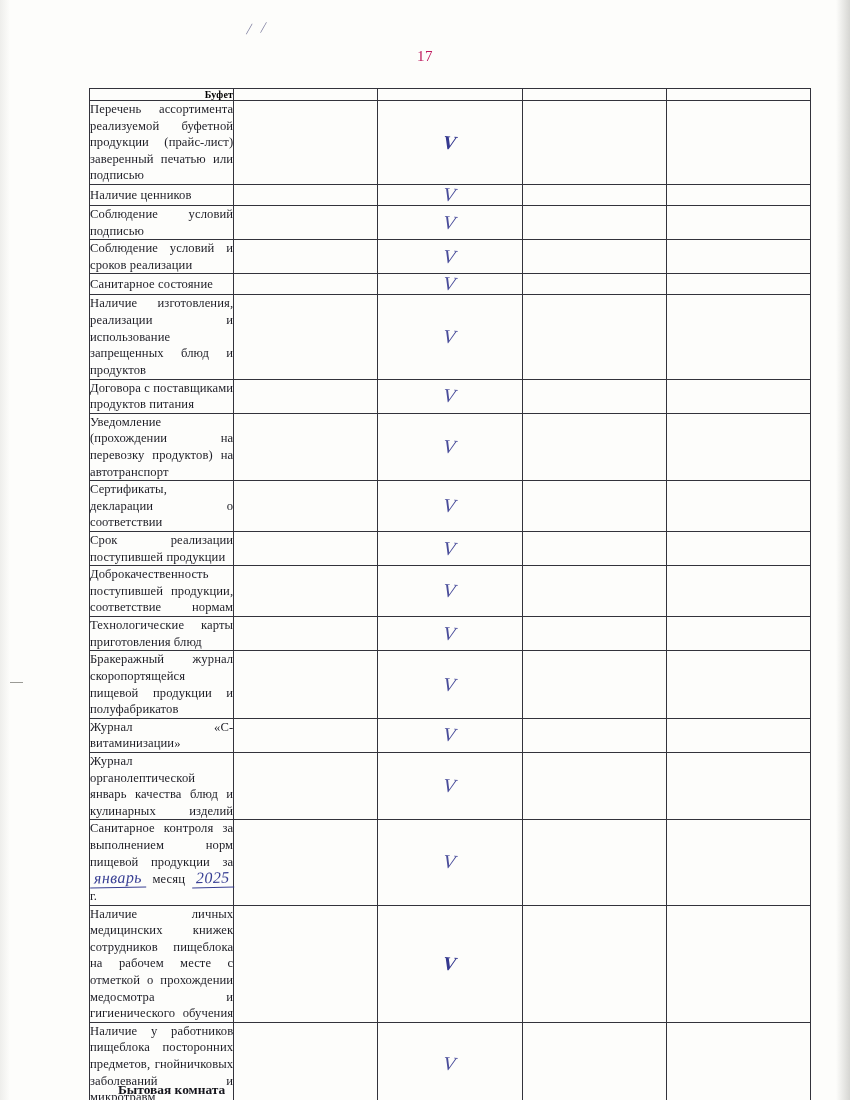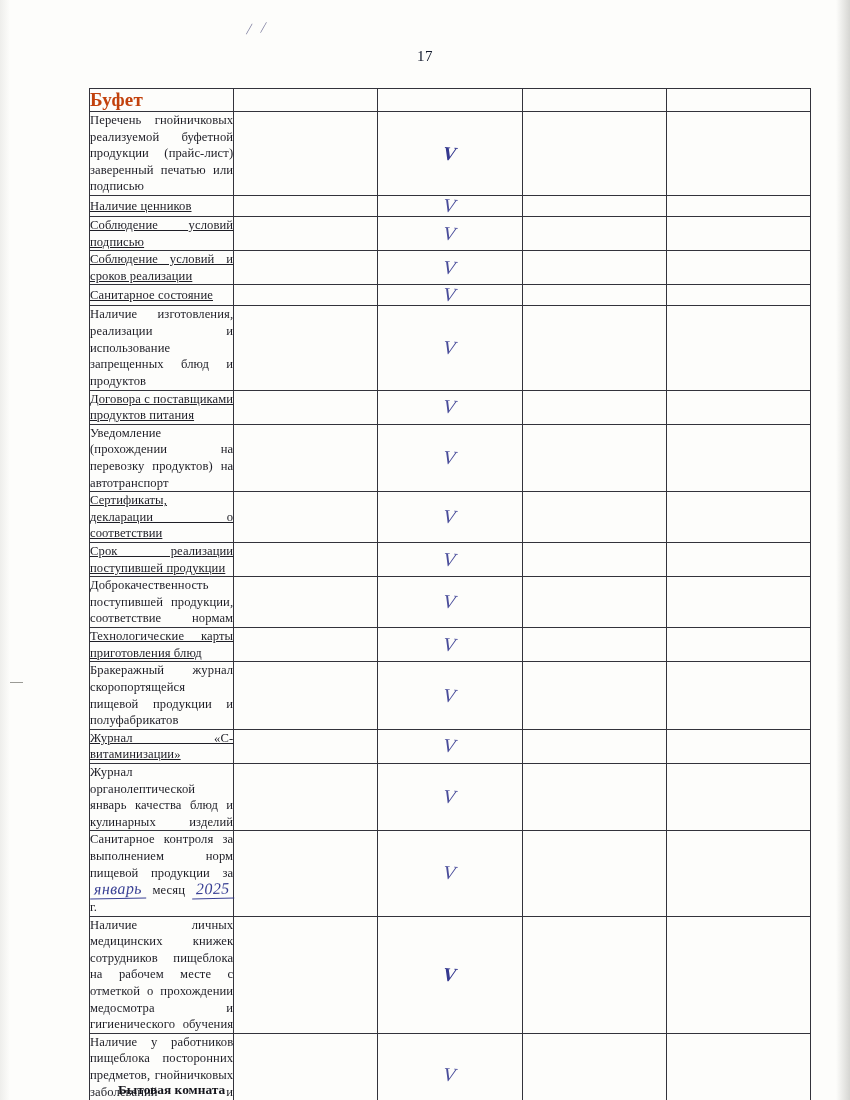--- a/index.html
+++ b/index.html
@@ -43,21 +43,21 @@
   }
 
   .page-number {
     position: absolute;
     top: 48px;
     left: 0;
     width: 100%;
     text-align: center;
     font-size: 15px;
     letter-spacing: 0.5px;
-    color: #0f172a;
+    color: #be185d;
   }
 
   .stray-marks {
     position: absolute;
     top: 20px;
     left: 248px;
     font-size: 15px;
     color: #4a4a7a;
     font-family: "Liberation Serif", serif;
     transform: rotate(-6deg);
@@ -94,30 +94,30 @@
     padding: 7px 11px 7px 11px;
     font-size: 12.6px;
     line-height: 1.32;
     text-align: justify;
     text-align-last: justify;
     color: #1e1e26;
     letter-spacing: 0.1px;
   }
   td.label-cell.single {
     text-align-last: left;
-    text-decoration: underline;
   }
 
   td.section-cell {
     padding: 7px 11px 7px 11px;
-    font-size: 19px;
+    font-size: 10px;
     font-weight: bold;
-    color: #c2410c;
+    color: #000000;
     border-right: none;
     letter-spacing: 0.2px;
+    text-align: right;
   }
   td.section-blank {
     border-left: none;
   }
 
   td.mark-cell {
     width: 66px;
     text-align: center;
   }
   td.mark-cell.wide {
@@ -186,21 +186,21 @@
 
       <tr>
         <td class="section-cell">Буфет</td>
         <td class="section-blank"></td>
         <td class="section-blank"></td>
         <td class="section-blank"></td>
         <td class="section-blank"></td>
       </tr>
 
       <tr>
-        <td class="label-cell">Перечень гнойничковых реализуемой буфетной продукции (прайс-лист) заверенный печатью или подписью</td>
+        <td class="label-cell">Перечень ассортимента реализуемой буфетной продукции (прайс-лист) заверенный печатью или подписью</td>
         <td class="mark-cell"></td>
         <td class="mark-cell wide"><span class="checkmark bold">V</span></td>
         <td class="mark-cell"></td>
         <td class="mark-cell last"></td>
       </tr>
 
       <tr>
         <td class="label-cell single">Наличие ценников</td>
         <td class="mark-cell"></td>
         <td class="mark-cell wide"><span class="checkmark">V</span></td>

